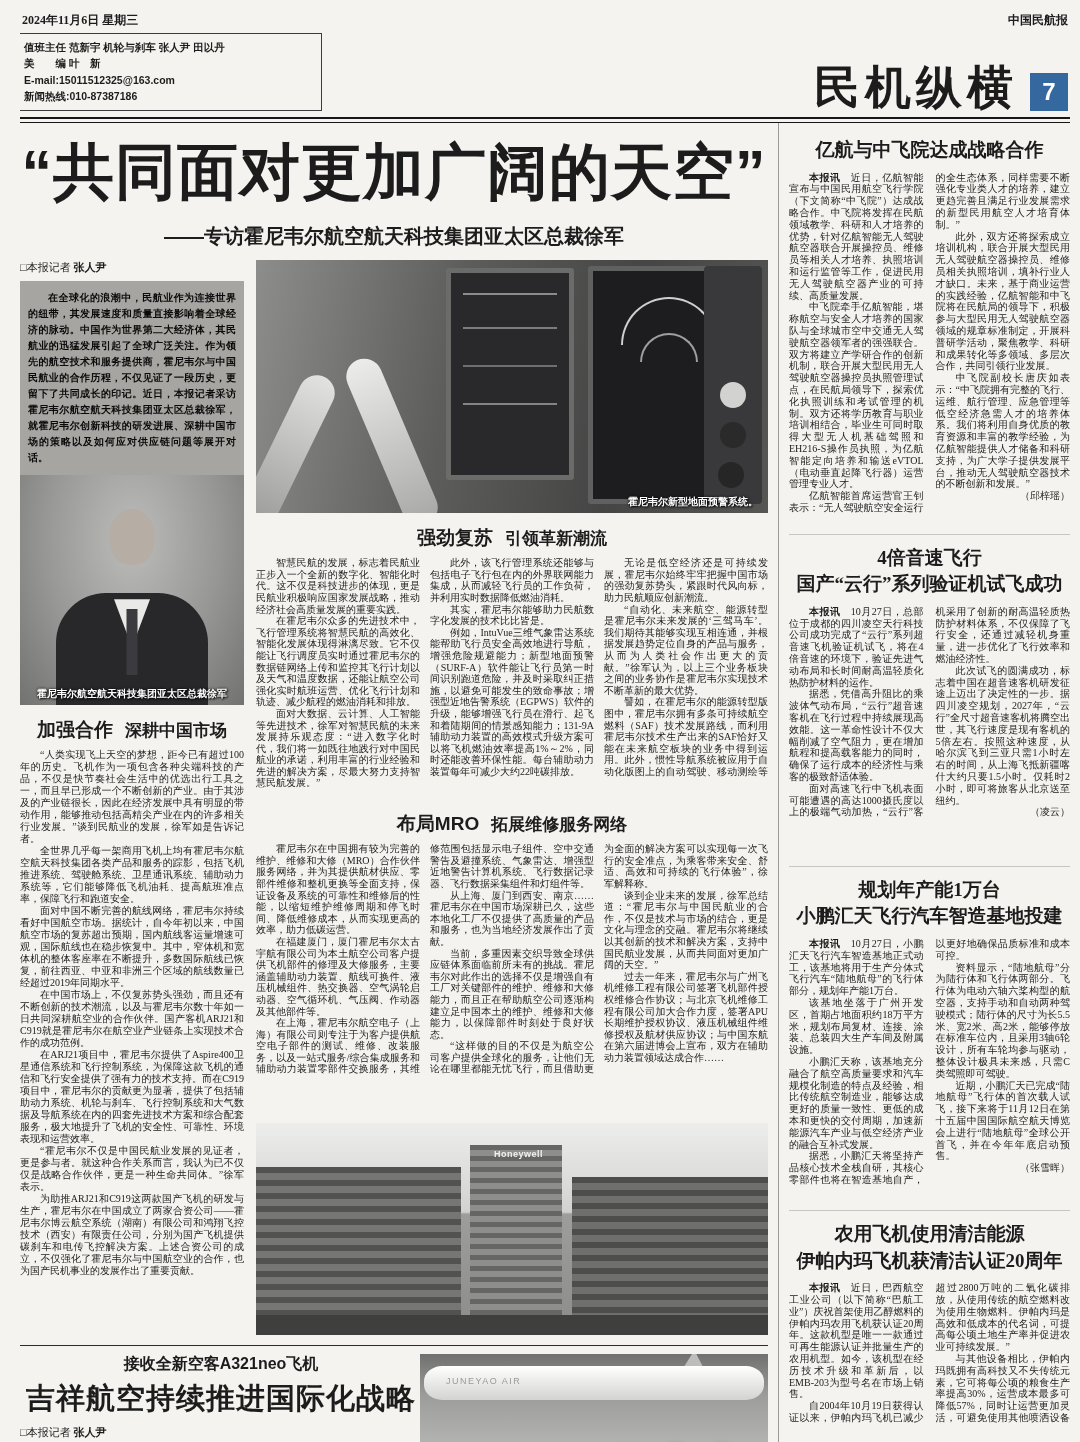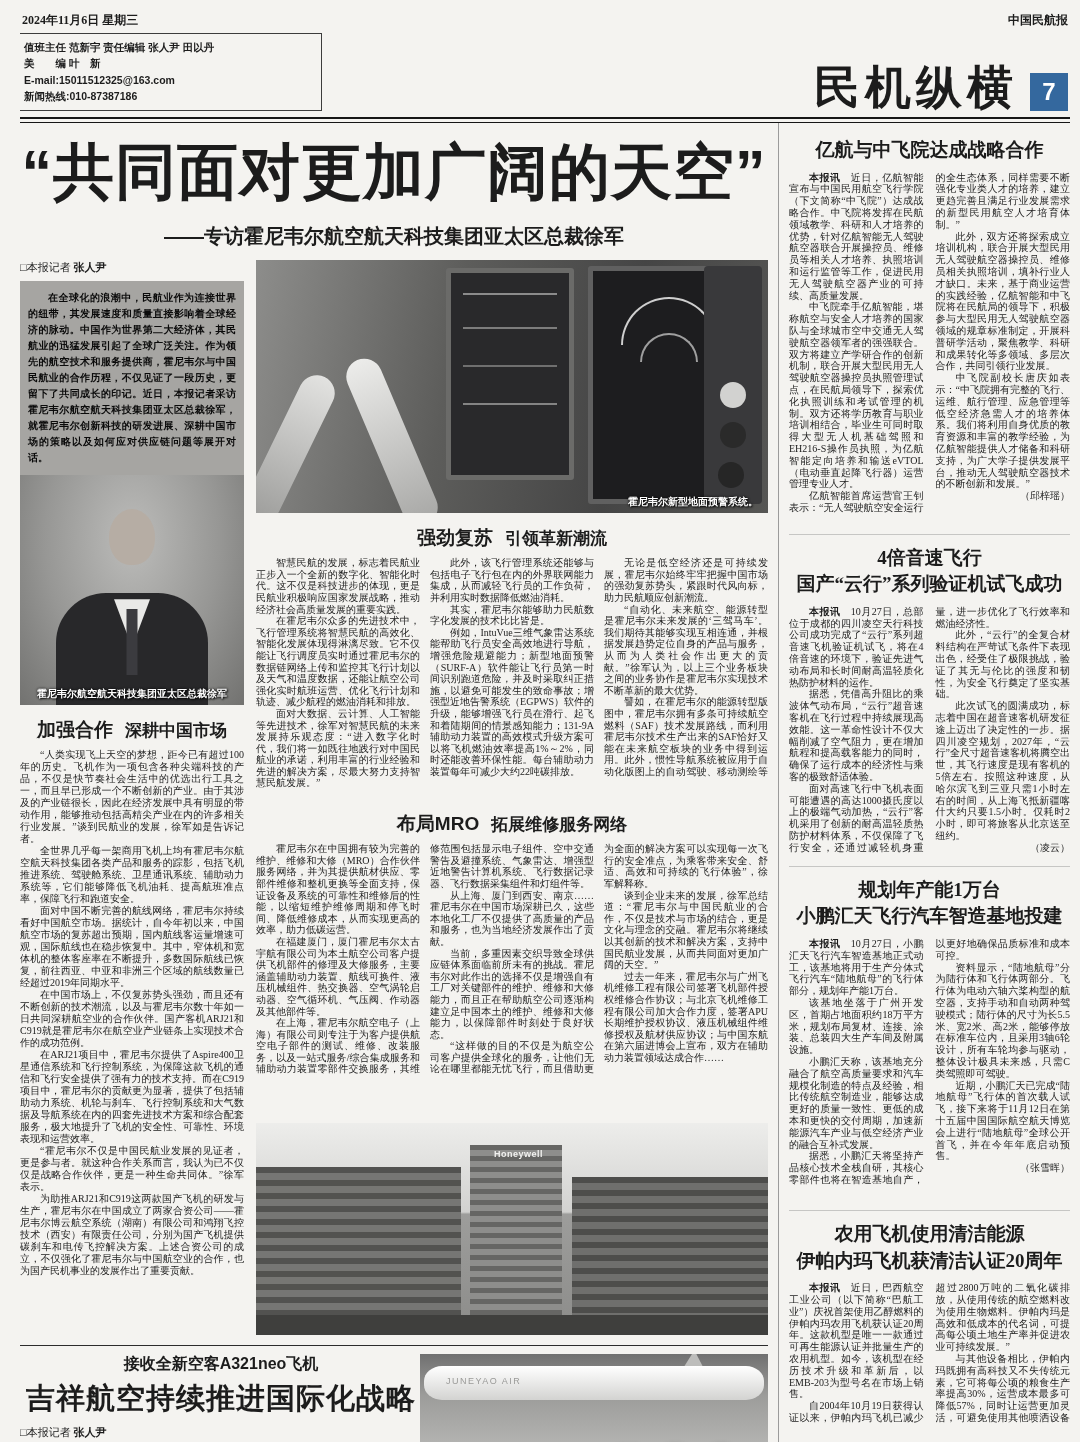--- a/index.html
+++ b/index.html
@@ -97,21 +97,21 @@
 
 <div class="sheet">
 
   <header>
     <div class="hrow1">
       <span>2024年11月6日  星期三</span>
       <span>中国民航报</span>
     </div>
     <div class="hrow2">
       <div class="staffbox">
-        <div>值班主任  范新宇  责任编辑  张人尹  田以丹</div>
+        <div>值班主任  范新宇  机轮与刹车  张人尹  田以丹</div>
         <div>美　　编  叶　新</div>
         <div>E-mail:15011512325@163.com</div>
         <div>新闻热线:010-87387186</div>
       </div>
       <div class="mast">
         <span class="mast-title">民机纵横</span>
         <span class="pageno" style="background:#34689e">7</span>
       </div>
     </div>
     <div class="dbl-rule"></div>
@@ -251,21 +251,20 @@
 
       <article class="r-art">
         <div class="r-title">
           <div>4倍音速飞行</div>
           <div>国产“云行”系列验证机试飞成功</div>
         </div>
         <div class="r-body hb2">
             <p><b>本报讯</b>　10月27日，总部位于成都的四川凌空天行科技公司成功完成了“云行”系列超音速飞机验证机试飞，将在4倍音速的环境下，验证先进气动布局和长时间耐高温轻质化热防护材料的运作。</p>
             <p>据悉，凭借高升阻比的乘波体气动布局，“云行”超音速客机在飞行过程中持续展现高效能。这一革命性设计不仅大幅削减了空气阻力，更在增加航程和提高载客能力的同时，确保了运行成本的经济性与乘客的极致舒适体验。</p>
             <p>面对高速飞行中飞机表面可能遭遇的高达1000摄氏度以上的极端气动加热，“云行”客机采用了创新的耐高温轻质热防护材料体系，不仅保障了飞行安全，还通过减轻机身重量，进一步优化了飞行效率和燃油经济性。</p>
-            <p>此外，“云行”的全复合材料结构在严苛试飞条件下表现出色，经受住了极限挑战，验证了其无与伦比的强度和韧性，为安全飞行奠定了坚实基础。</p>
             <p>此次试飞的圆满成功，标志着中国在超音速客机研发征途上迈出了决定性的一步。据四川凌空规划，2027年，“云行”全尺寸超音速客机将腾空出世，其飞行速度是现有客机的5倍左右。按照这种速度，从哈尔滨飞到三亚只需1小时左右的时间，从上海飞抵新疆喀什大约只要1.5小时。仅耗时2小时，即可将旅客从北京送至纽约。</p>
             <p class="sig">（凌云）</p>
           </div>
       </article>
 
       <article class="r-art">
         <div class="r-title">
           <div>规划年产能1万台</div>
           <div>小鹏汇天飞行汽车智造基地投建</div>
         </div>

